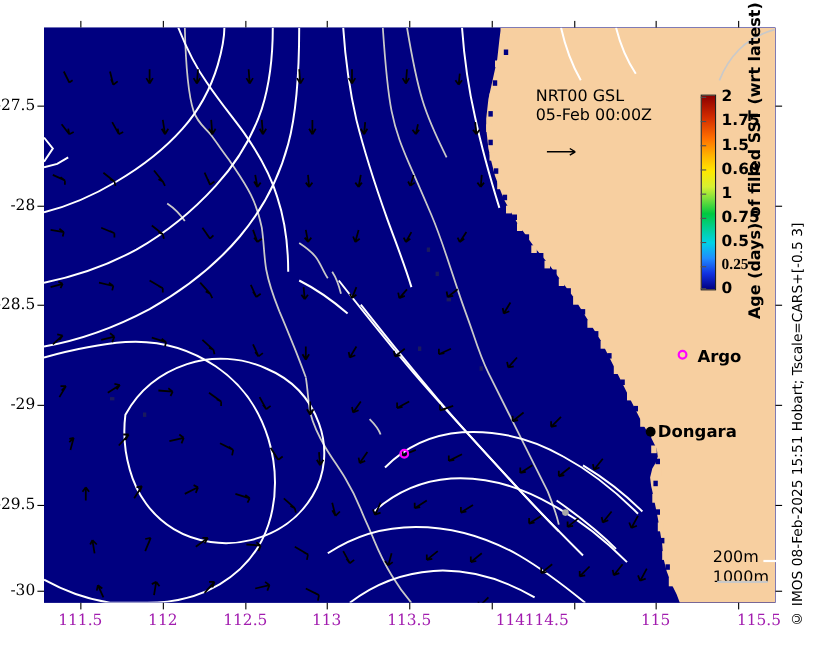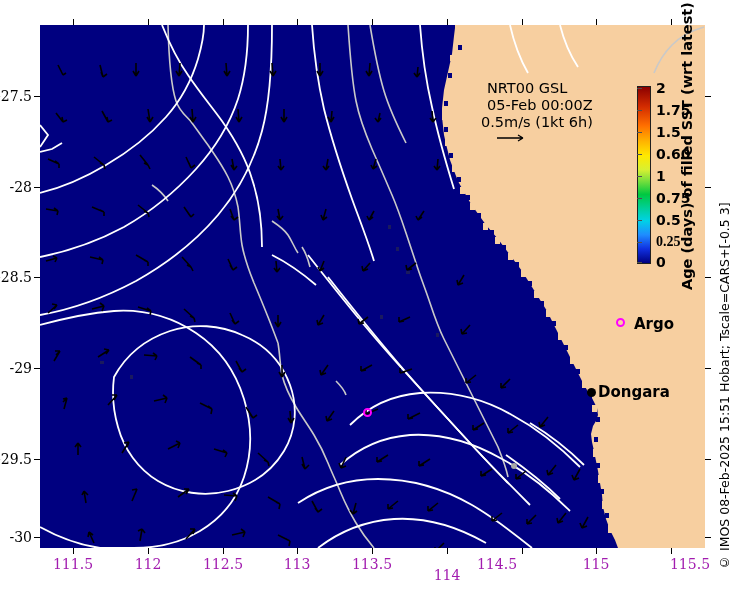--- a/index.html
+++ b/index.html
@@ -390,21 +390,21 @@
   <div class="xtick-top" style="left:447px;"></div>
   <div class="xtick-top" style="left:522px;"></div>
   <div class="xtick-top" style="left:596px;"></div>
   <div class="xtick-top" style="left:671px;"></div>
 
   <div class="xlabel" style="left:73px;">111.5</div>
   <div class="xlabel" style="left:148px;">112</div>
   <div class="xlabel" style="left:223px;">112.5</div>
   <div class="xlabel" style="left:297px;">113</div>
   <div class="xlabel" style="left:372px;">113.5</div>
-  <div class="xlabel" style="left:447px;margin-top:11px;">114</div>
+  <div class="xlabel" style="left:464px;">114</div>
   <div class="xlabel" style="left:497px;">114.5</div>
   <div class="xlabel" style="left:596px;">115</div>
   <div class="xlabel" style="left:690px;">115.5</div>
 
   <div class="ytick" style="top:96px;"></div>
   <div class="ytick" style="top:187px;"></div>
   <div class="ytick" style="top:277px;"></div>
   <div class="ytick" style="top:368px;"></div>
   <div class="ytick" style="top:459px;"></div>
   <div class="ytick" style="top:537px;"></div>
@@ -418,33 +418,42 @@
 
   <div class="ylabel" style="top:96px;">-27.5</div>
   <div class="ylabel" style="top:187px;">-28</div>
   <div class="ylabel" style="top:277px;">-28.5</div>
   <div class="ylabel" style="top:368px;">-29</div>
   <div class="ylabel" style="top:459px;">-29.5</div>
   <div class="ylabel" style="top:537px;text-align:center;">-30</div>
 
   <div class="map-text blk-l1">NRT00 GSL</div>
   <div class="map-text blk-l2">05-Feb 00:00Z</div>
-  <div class="map-text blk-l3">0.5m/s (1kt 6h)</div>
 
   <svg class="refarrow" viewBox="0 0 30 10">
     <path d="M 0,5 L 26,5 M 26,5 L 21,2 M 26,5 L 21,8" stroke="#000" stroke-width="1.3" fill="none"></path>
   </svg>
 
   <div class="argo-marker"></div>
   <div class="lbl-argo">Argo</div>
   <div class="argo-marker-sea"></div>
   <div class="dongara-dot"></div>
   <div class="lbl-dongara">Dongara</div>
   <div class="grey-dot"></div>
 
+  <div class="depth-legend">
+    <div class="depth-row">
+      <span class="depth-txt">200m</span>
+    </div>
+    <div class="depth-row">
+      <span class="depth-txt">1000m</span>
+    </div>
+    <div class="depth-line-200"></div>
+    <div class="depth-line-1000"></div>
+  </div>
 
   <div class="cbar-wrap">
     <div class="cbar"></div>
   </div>
 
   <div class="cb-tick" style="top:88px;"></div>
   <div class="cb-tick" style="top:110px;"></div>
   <div class="cb-tick" style="top:132px;"></div>
   <div class="cb-tick" style="top:154px;"></div>
   <div class="cb-tick" style="top:176px;"></div>

